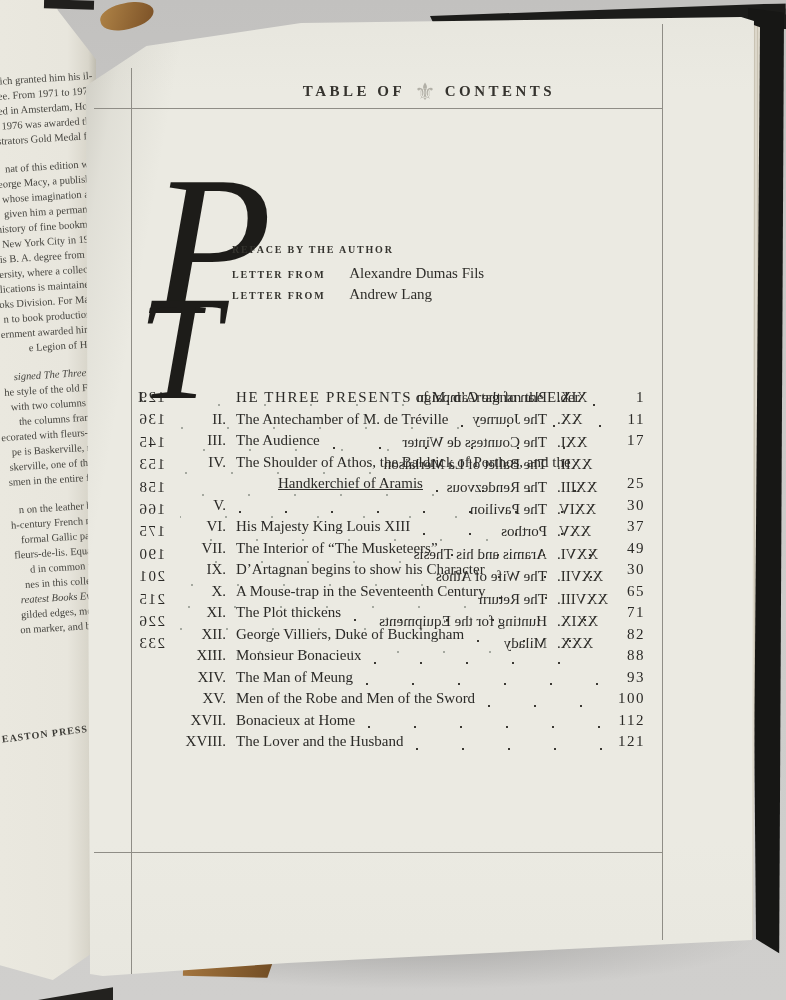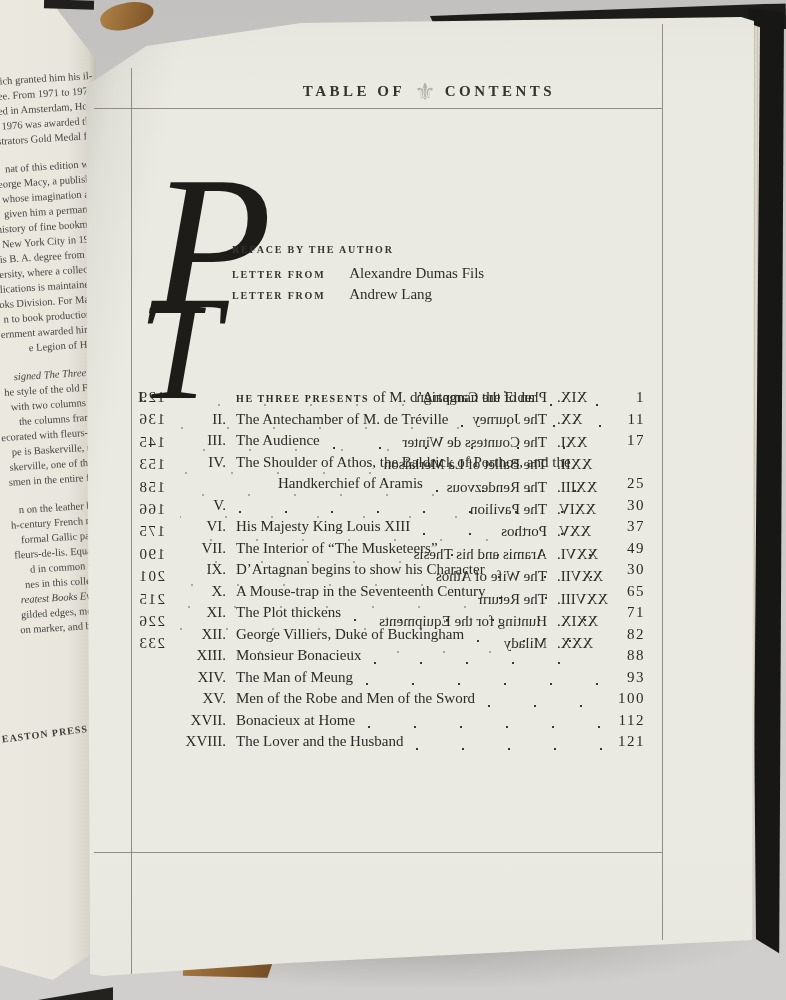--- a/index.html
+++ b/index.html
@@ -75,22 +75,22 @@
   .preface{position:absolute;left:146px;top:232px;color:#2f2e2a;z-index:2;}
   .pf-line{height:21px;font-size:15px;white-space:nowrap;}
   .caps{font-size:10px;font-weight:bold;letter-spacing:1.8px;color:#34332e;}
   .pf-name{margin-left:20px;}
 
   .toc{position:absolute;left:52px;top:377px;width:507px;color:#2b2a27;z-index:2;}
   .toc-line{display:flex;align-items:baseline;height:21.5px;font-size:15px;white-space:nowrap;}
   .num{flex:0 0 88px;text-align:right;}
   .num-left{text-align:left;}
   .title{margin-left:10px;overflow:hidden;}
-  .title .sc{font-size:10px;font-weight:bold;letter-spacing:1.6px;}
-  .t2{margin-left:52px;}
+  .title .sc{font-size:15px;font-weight:normal;letter-spacing:1.6px;}
+  .t2{margin-left:52px;text-decoration:underline;}
   .leader{flex:1 1 auto;min-width:10px;height:4px;align-self:flex-end;margin:0 8px 4px 12px;
     background-image:radial-gradient(circle at 2px 2px,#3a3833 1.25px,rgba(0,0,0,0) 1.55px);
     background-size:46px 4px;background-repeat:repeat-x;}
   .pageno{flex:0 0 34px;text-align:right;letter-spacing:1.5px;}
 </style>
 </head>
 <body>
 
 <div class="photo">
   <div class="shadow-bottom"></div>

